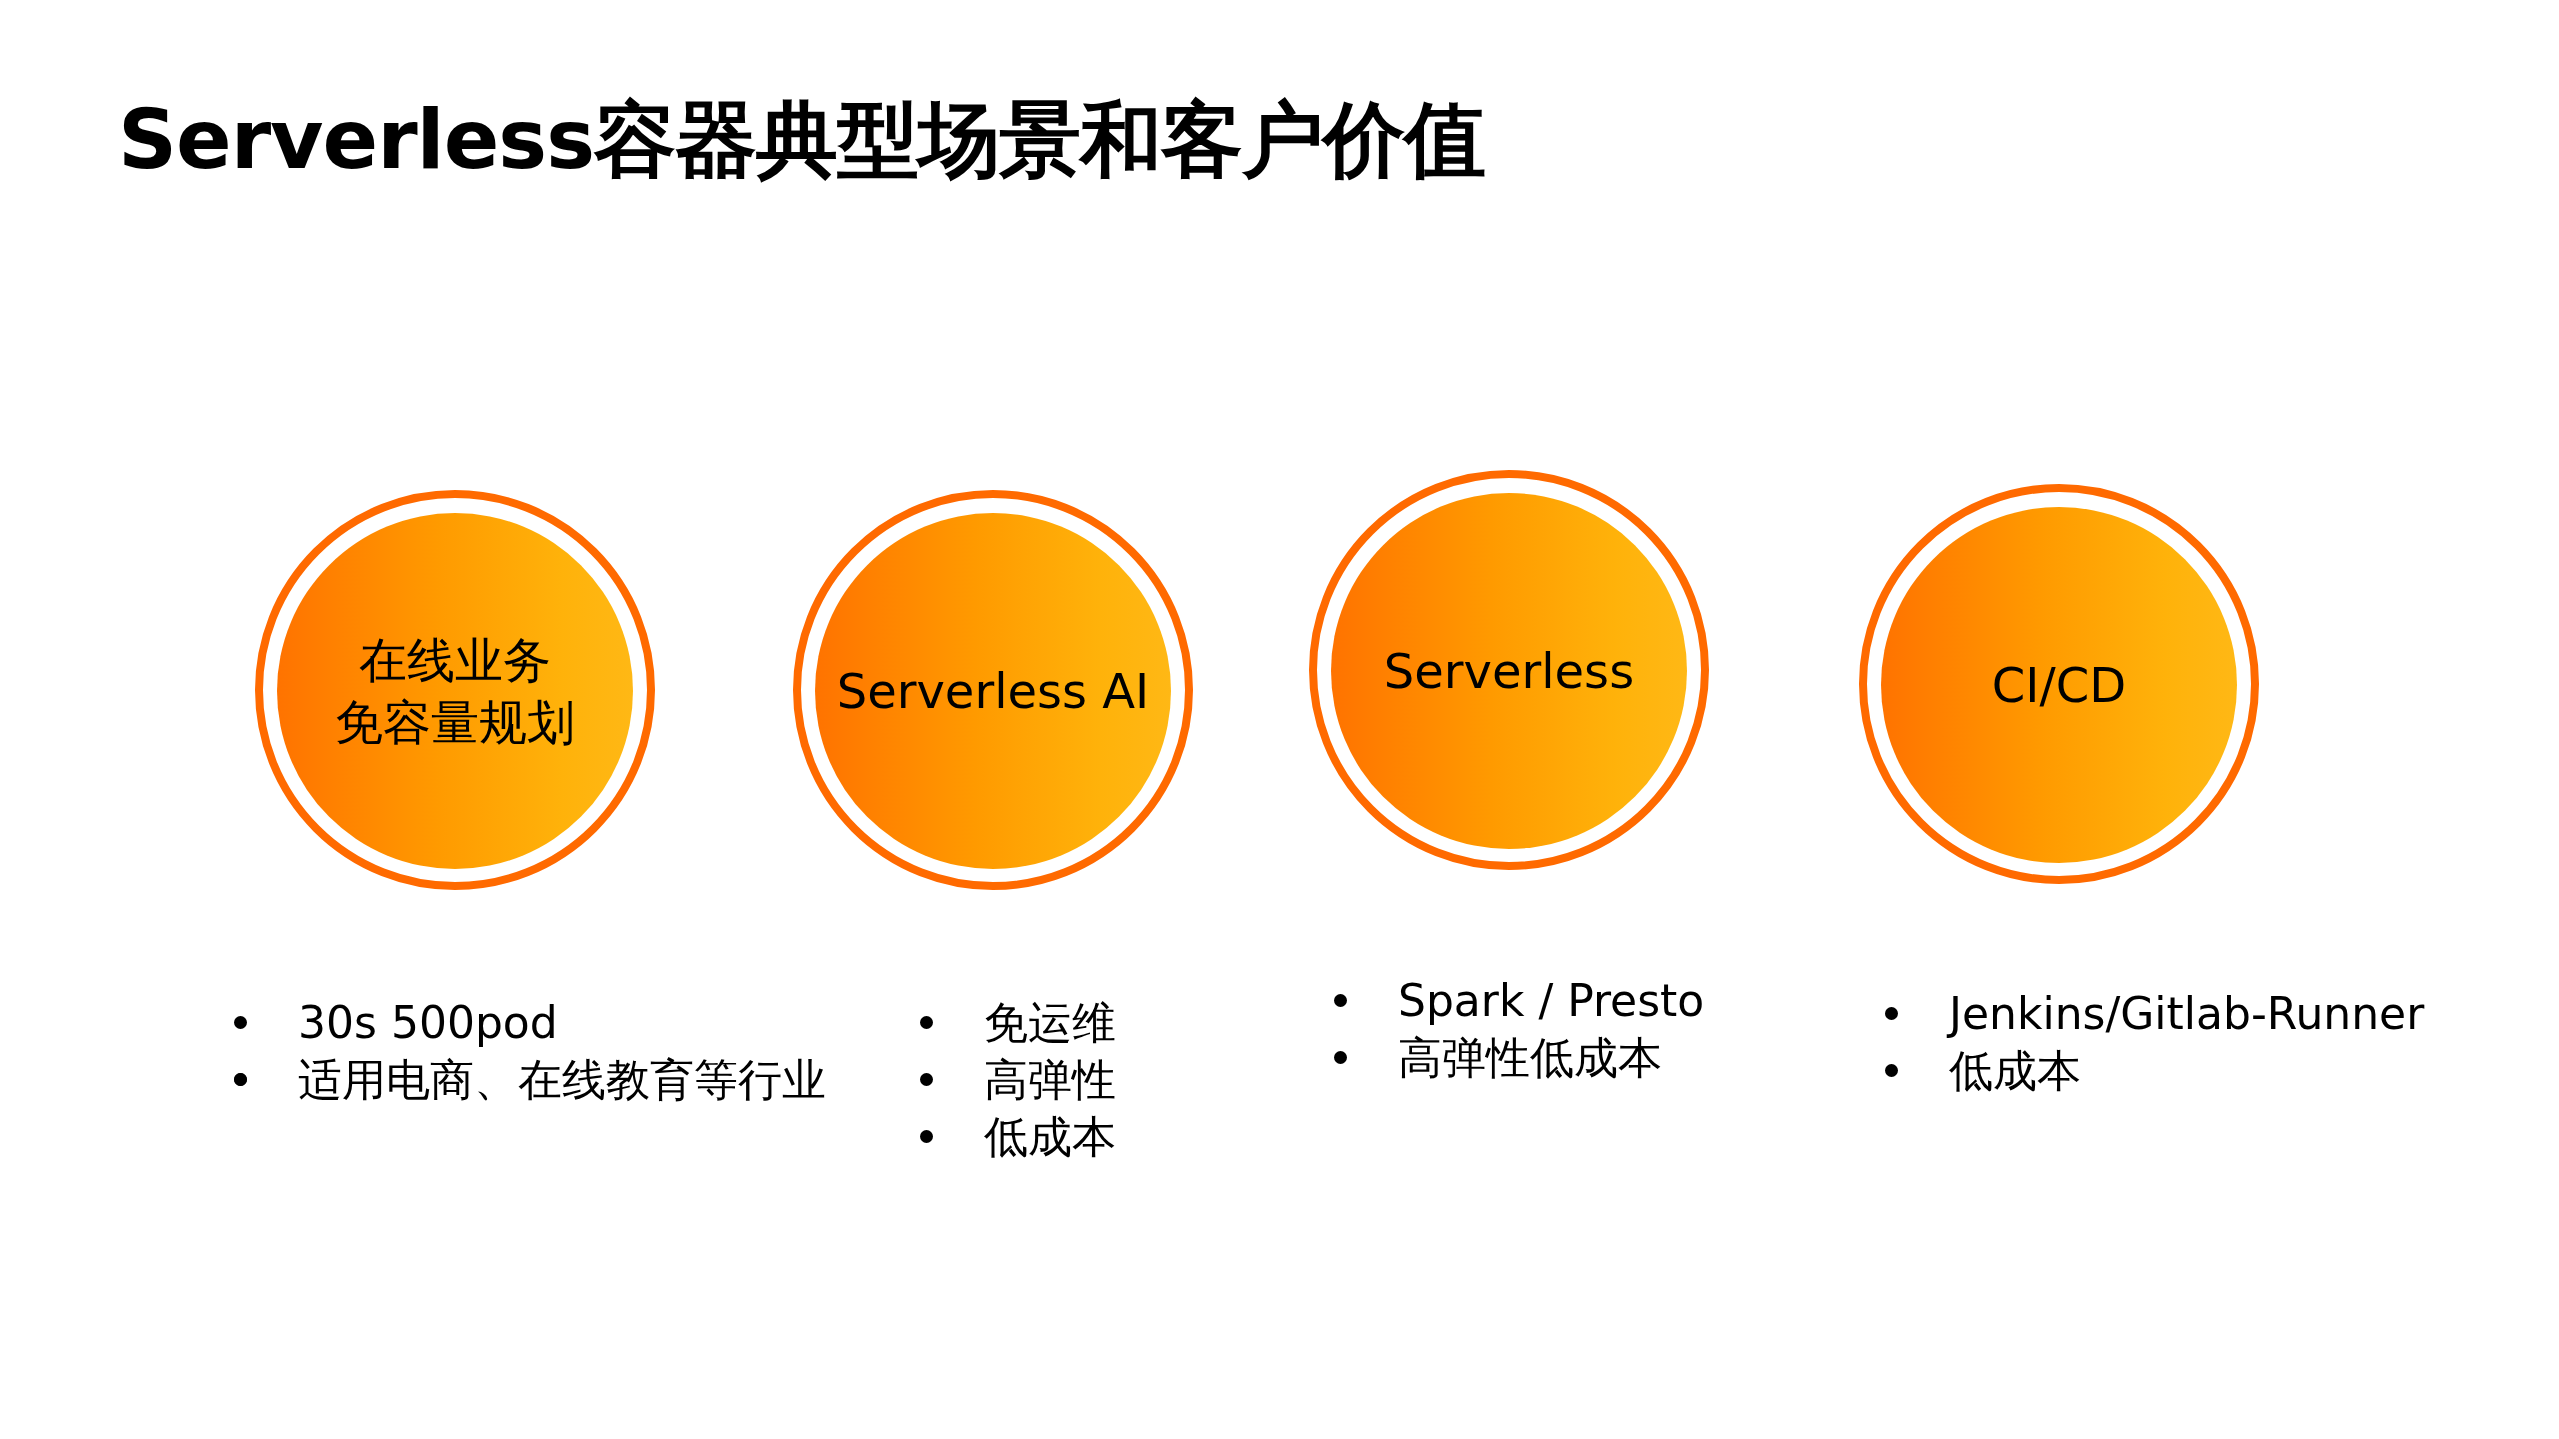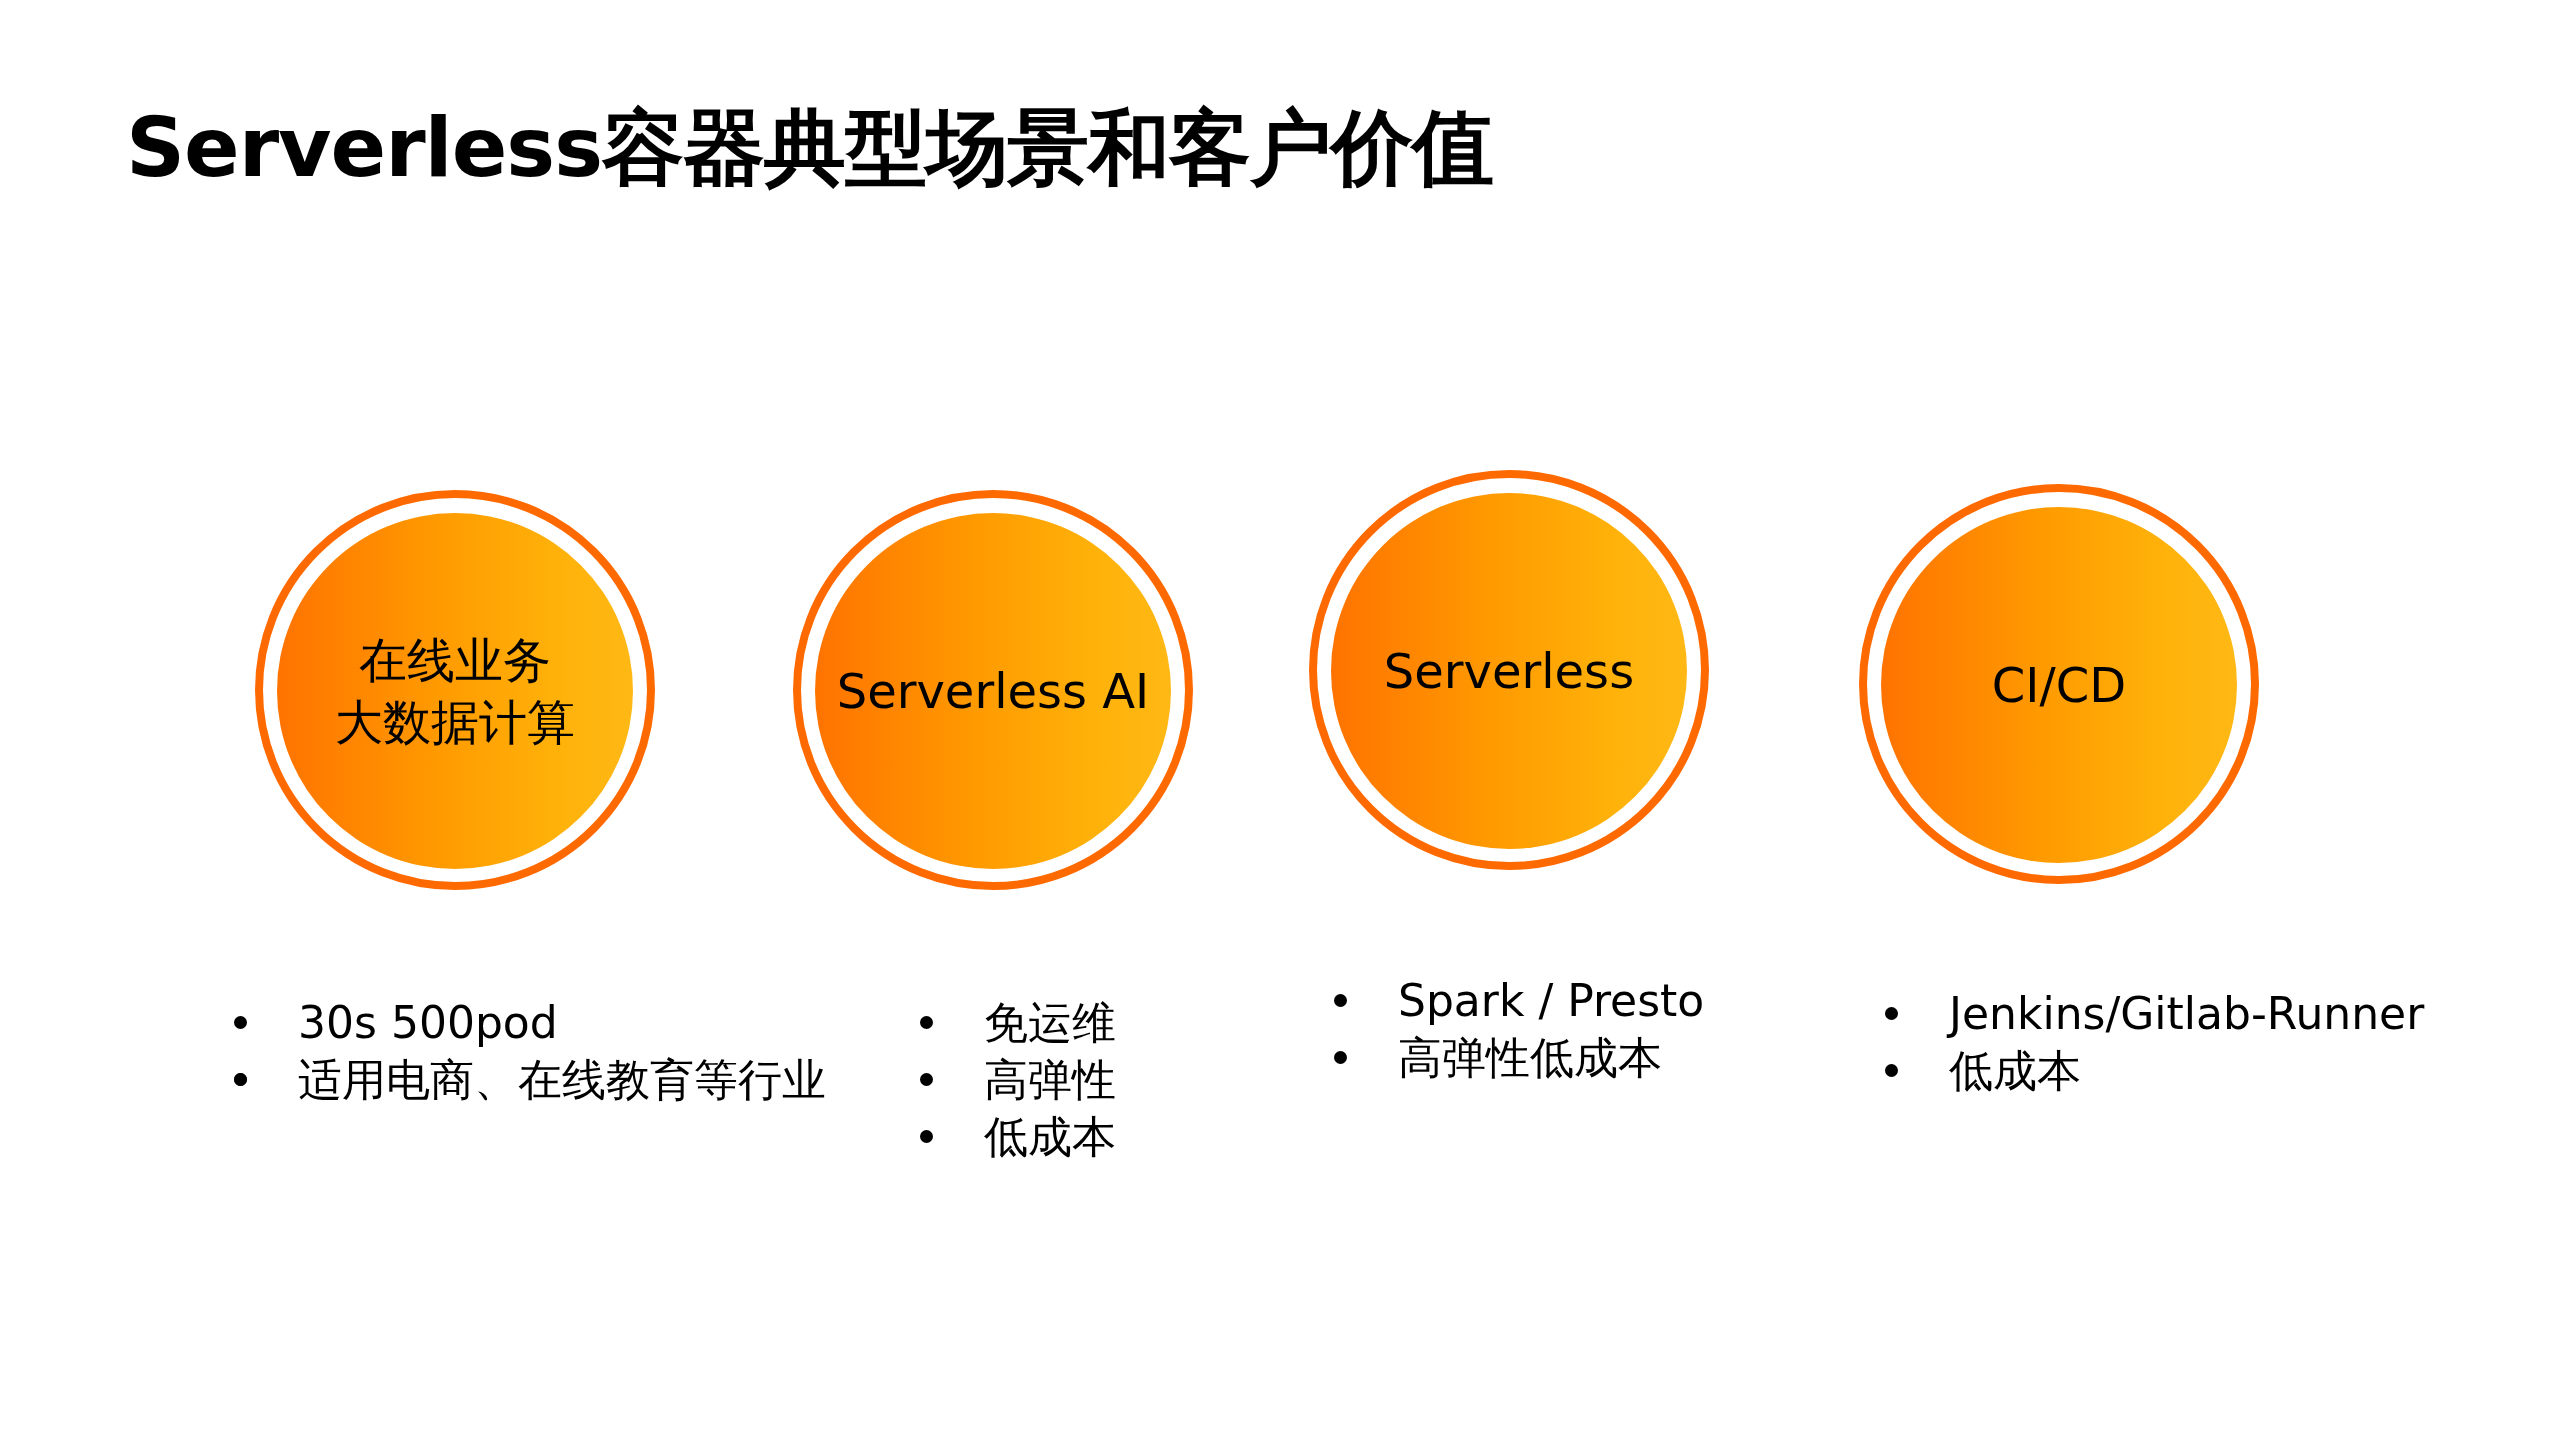--- a/index.html
+++ b/index.html
@@ -12,21 +12,21 @@
       height: 1439px;
       position: relative;
       overflow: hidden;
       font-family: "DejaVu Sans", "Liberation Sans", sans-serif;
       color: #000000;
     }
     .slide-title {
       position: absolute;
       left: 110px;
       top: 82px;
-      margin: 16px;
+      margin: 8px;
       font-size: 82px;
       font-weight: bold;
       line-height: 100px;
       letter-spacing: -1px;
       white-space: nowrap;
       color: #000000;
     }
     .scenario {
       position: absolute;
       width: 400px;
@@ -83,21 +83,21 @@
   </style>
 </head>
 <body>
 
 <h1 class="slide-title">Serverless容器典型场景和客户价值</h1>
 
 <div class="scenario" style="left:255px; top:490px;">
   <div class="scenario-fill">
     <div class="scenario-label">
       <span>在线业务</span>
-      <span>大数据计算</span>
+      <span>免容量规划</span>
     </div>
   </div>
 </div>
 
 <div class="scenario" style="left:793px; top:490px;">
   <div class="scenario-fill">
     <div class="scenario-label">
       <span>Serverless AI</span>
     </div>
   </div>

